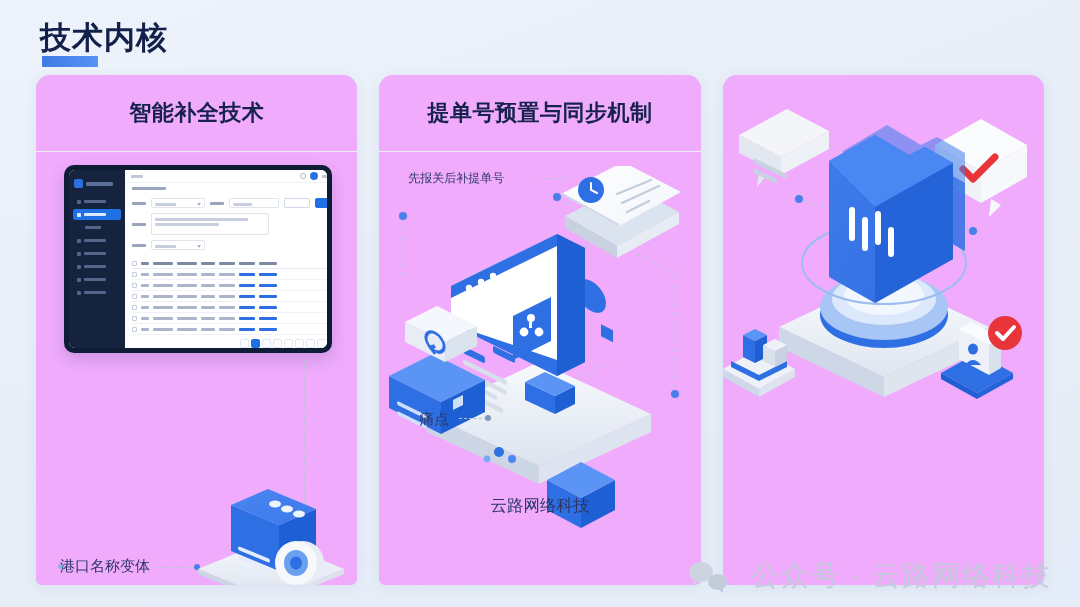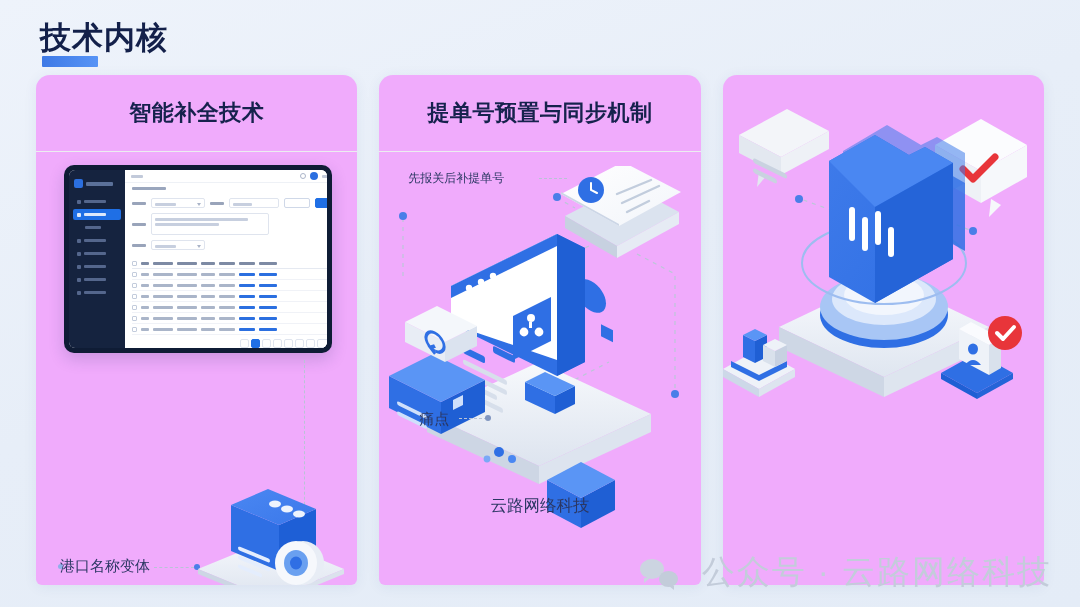--- a/index.html
+++ b/index.html
@@ -104,21 +104,21 @@
   .tc.lnk { background: #2b6fe0; }
   .dpage { display: flex; justify-content: flex-end; align-items: center; gap: 2px; padding: 4px 8px 0 0; }
   .pg { width: 9px; height: 9px; border: 1px solid #dfe4ee; border-radius: 2px; background: #fff; }
   .pg.on { background: #1f6fe5; border-color: #1f6fe5; }
   .pg.w { width: 16px; }
 
   
   .watermark {
     position: absolute; right: 28px; bottom: 12px;
     display: flex; align-items: center; gap: 24px;
-    color: #c3ccda; font-size: 33px; letter-spacing: 2px;
+    color: #c3ccda; font-size: 28px; letter-spacing: 2px;
     pointer-events: none;
   }
   .wm-icon { position: relative; width: 38px; height: 28px; }
   .wm-icon .b1, .wm-icon .b2 { position: absolute; border-radius: 50%; background: #ccd4e1; }
   .wm-icon .b1 { width: 24px; height: 20px; left: 0; top: 0; }
   .wm-icon .b2 { width: 19px; height: 16px; right: 0; bottom: 0; background: #c3ccda; }
   .wm-icon .b1::after { content:""; position:absolute; left:4px; bottom:-4px; width:0;height:0;
     border-left:6px solid #ccd4e1; border-bottom:5px solid transparent; }
   .wm-icon .b2::after { content:""; position:absolute; right:4px; bottom:-3px; width:0;height:0;
     border-right:5px solid #c3ccda; border-bottom:4px solid transparent; }

